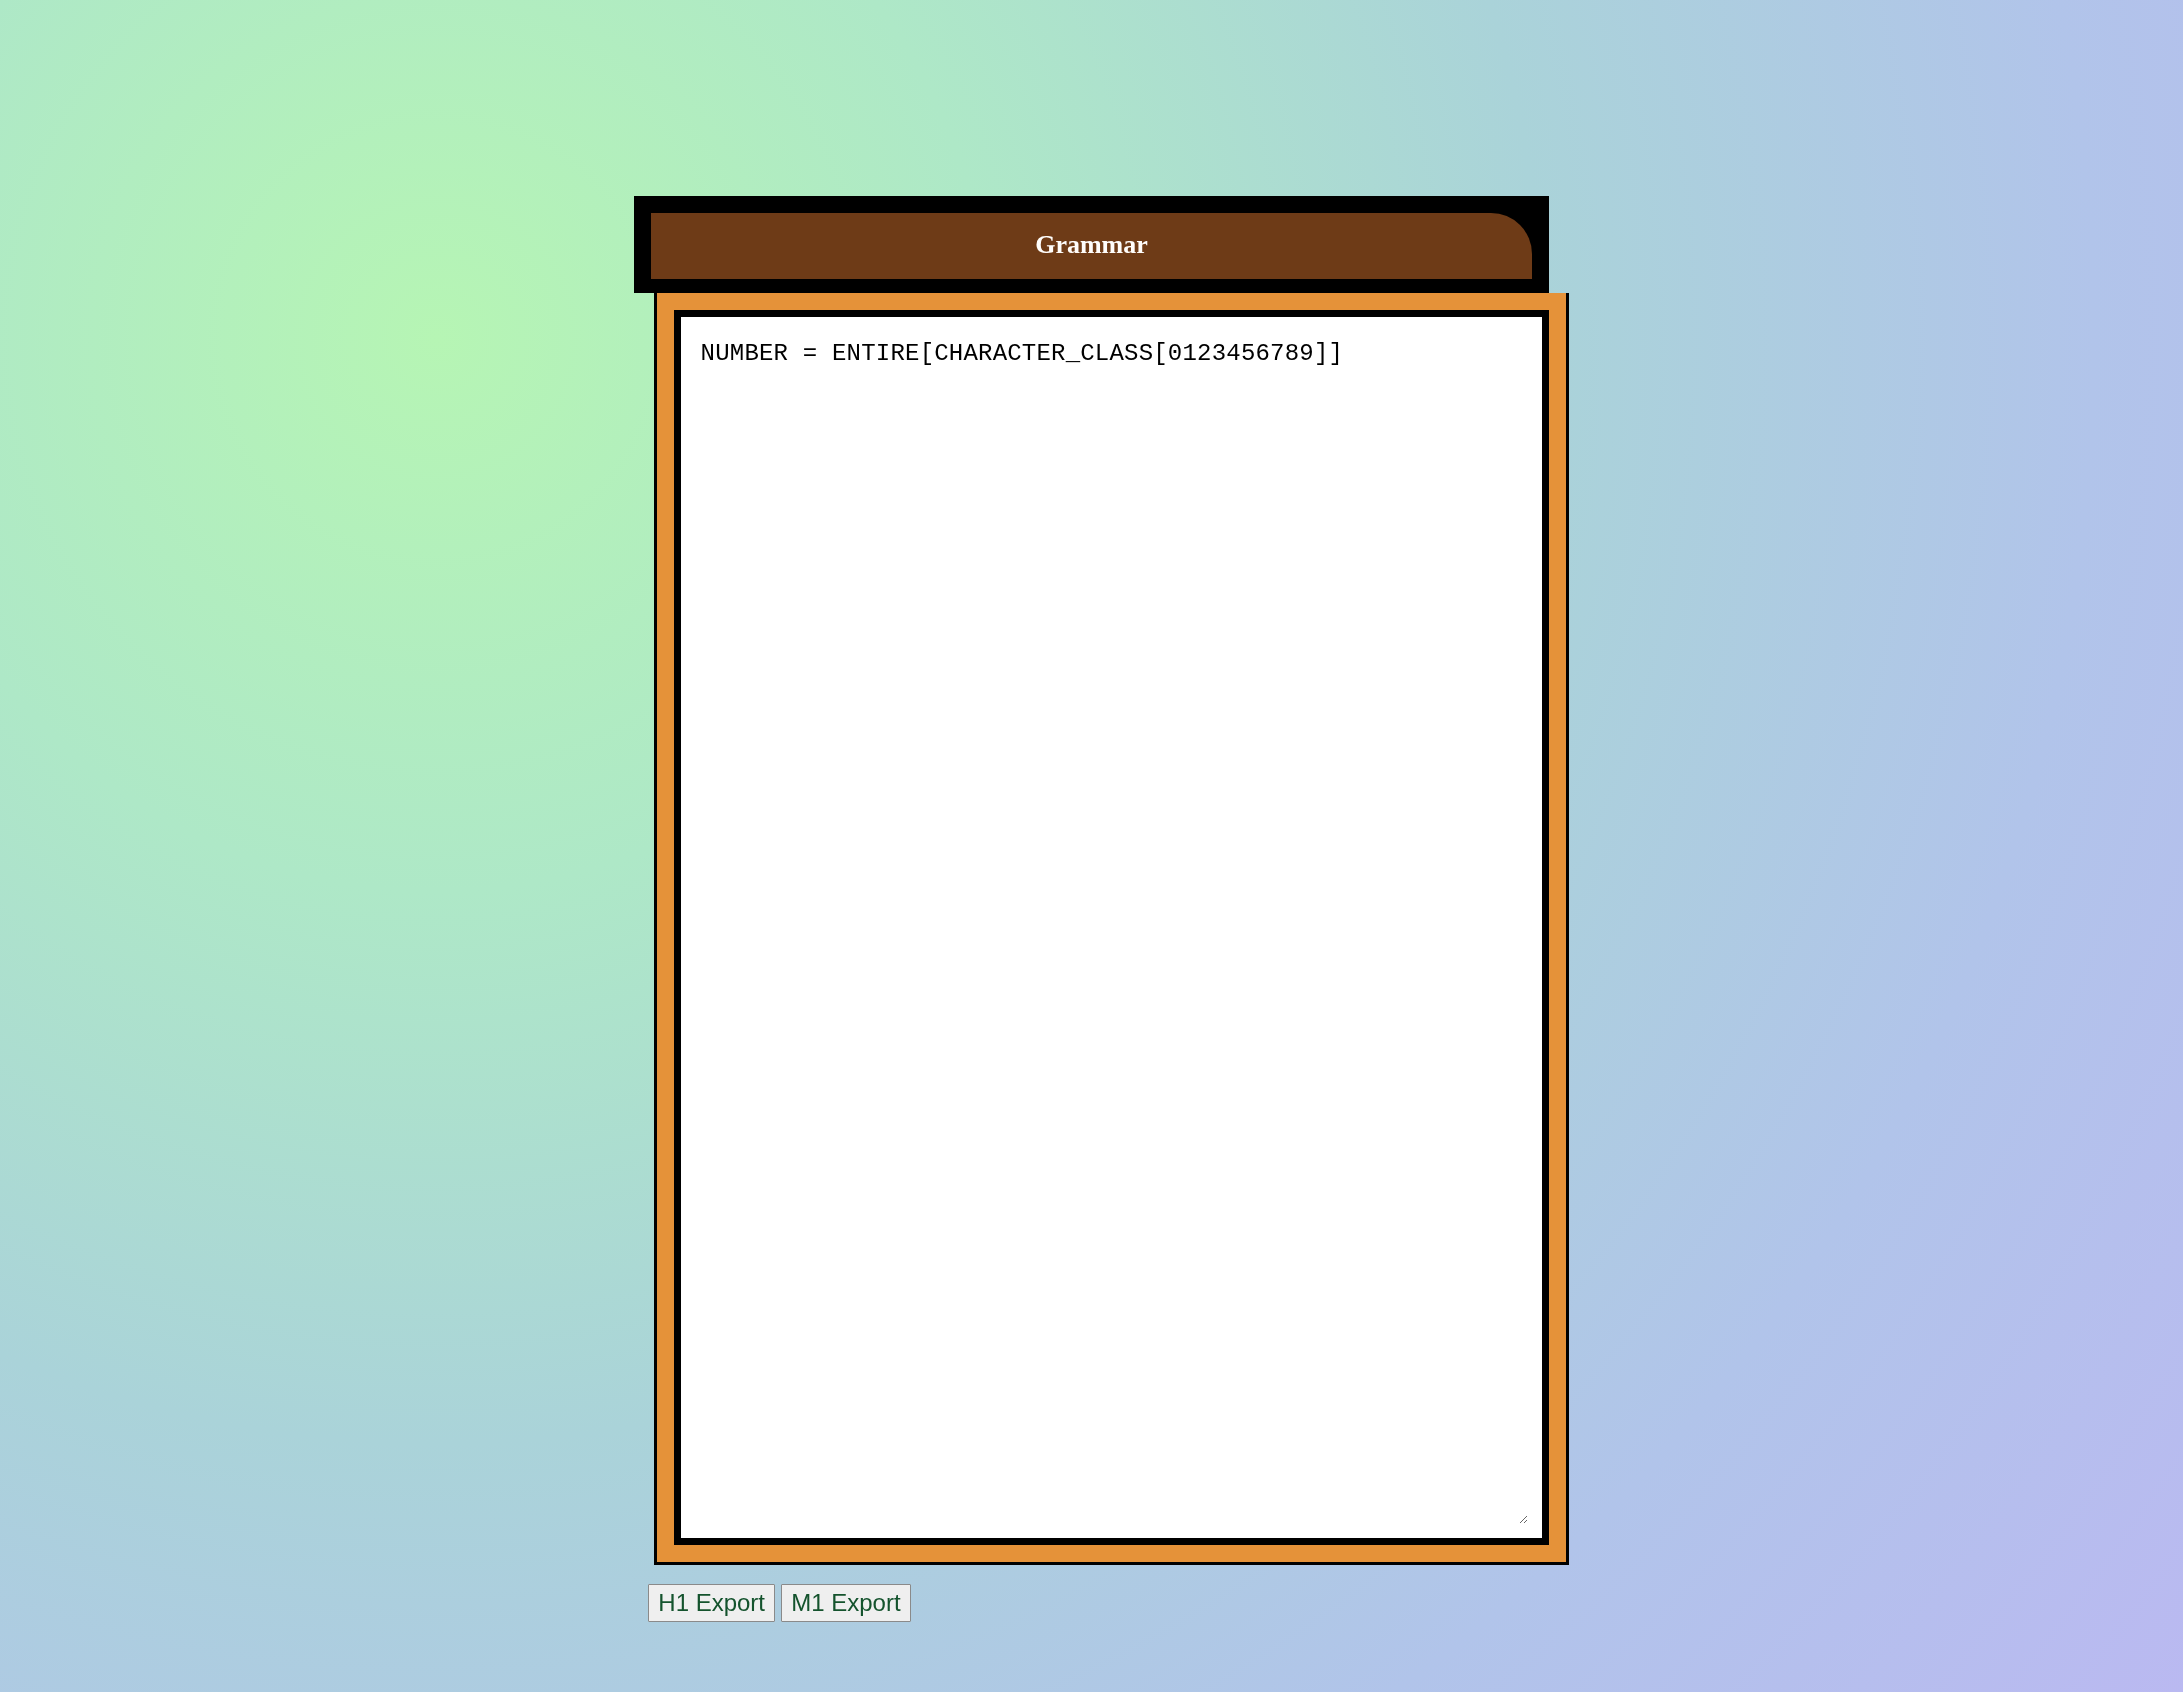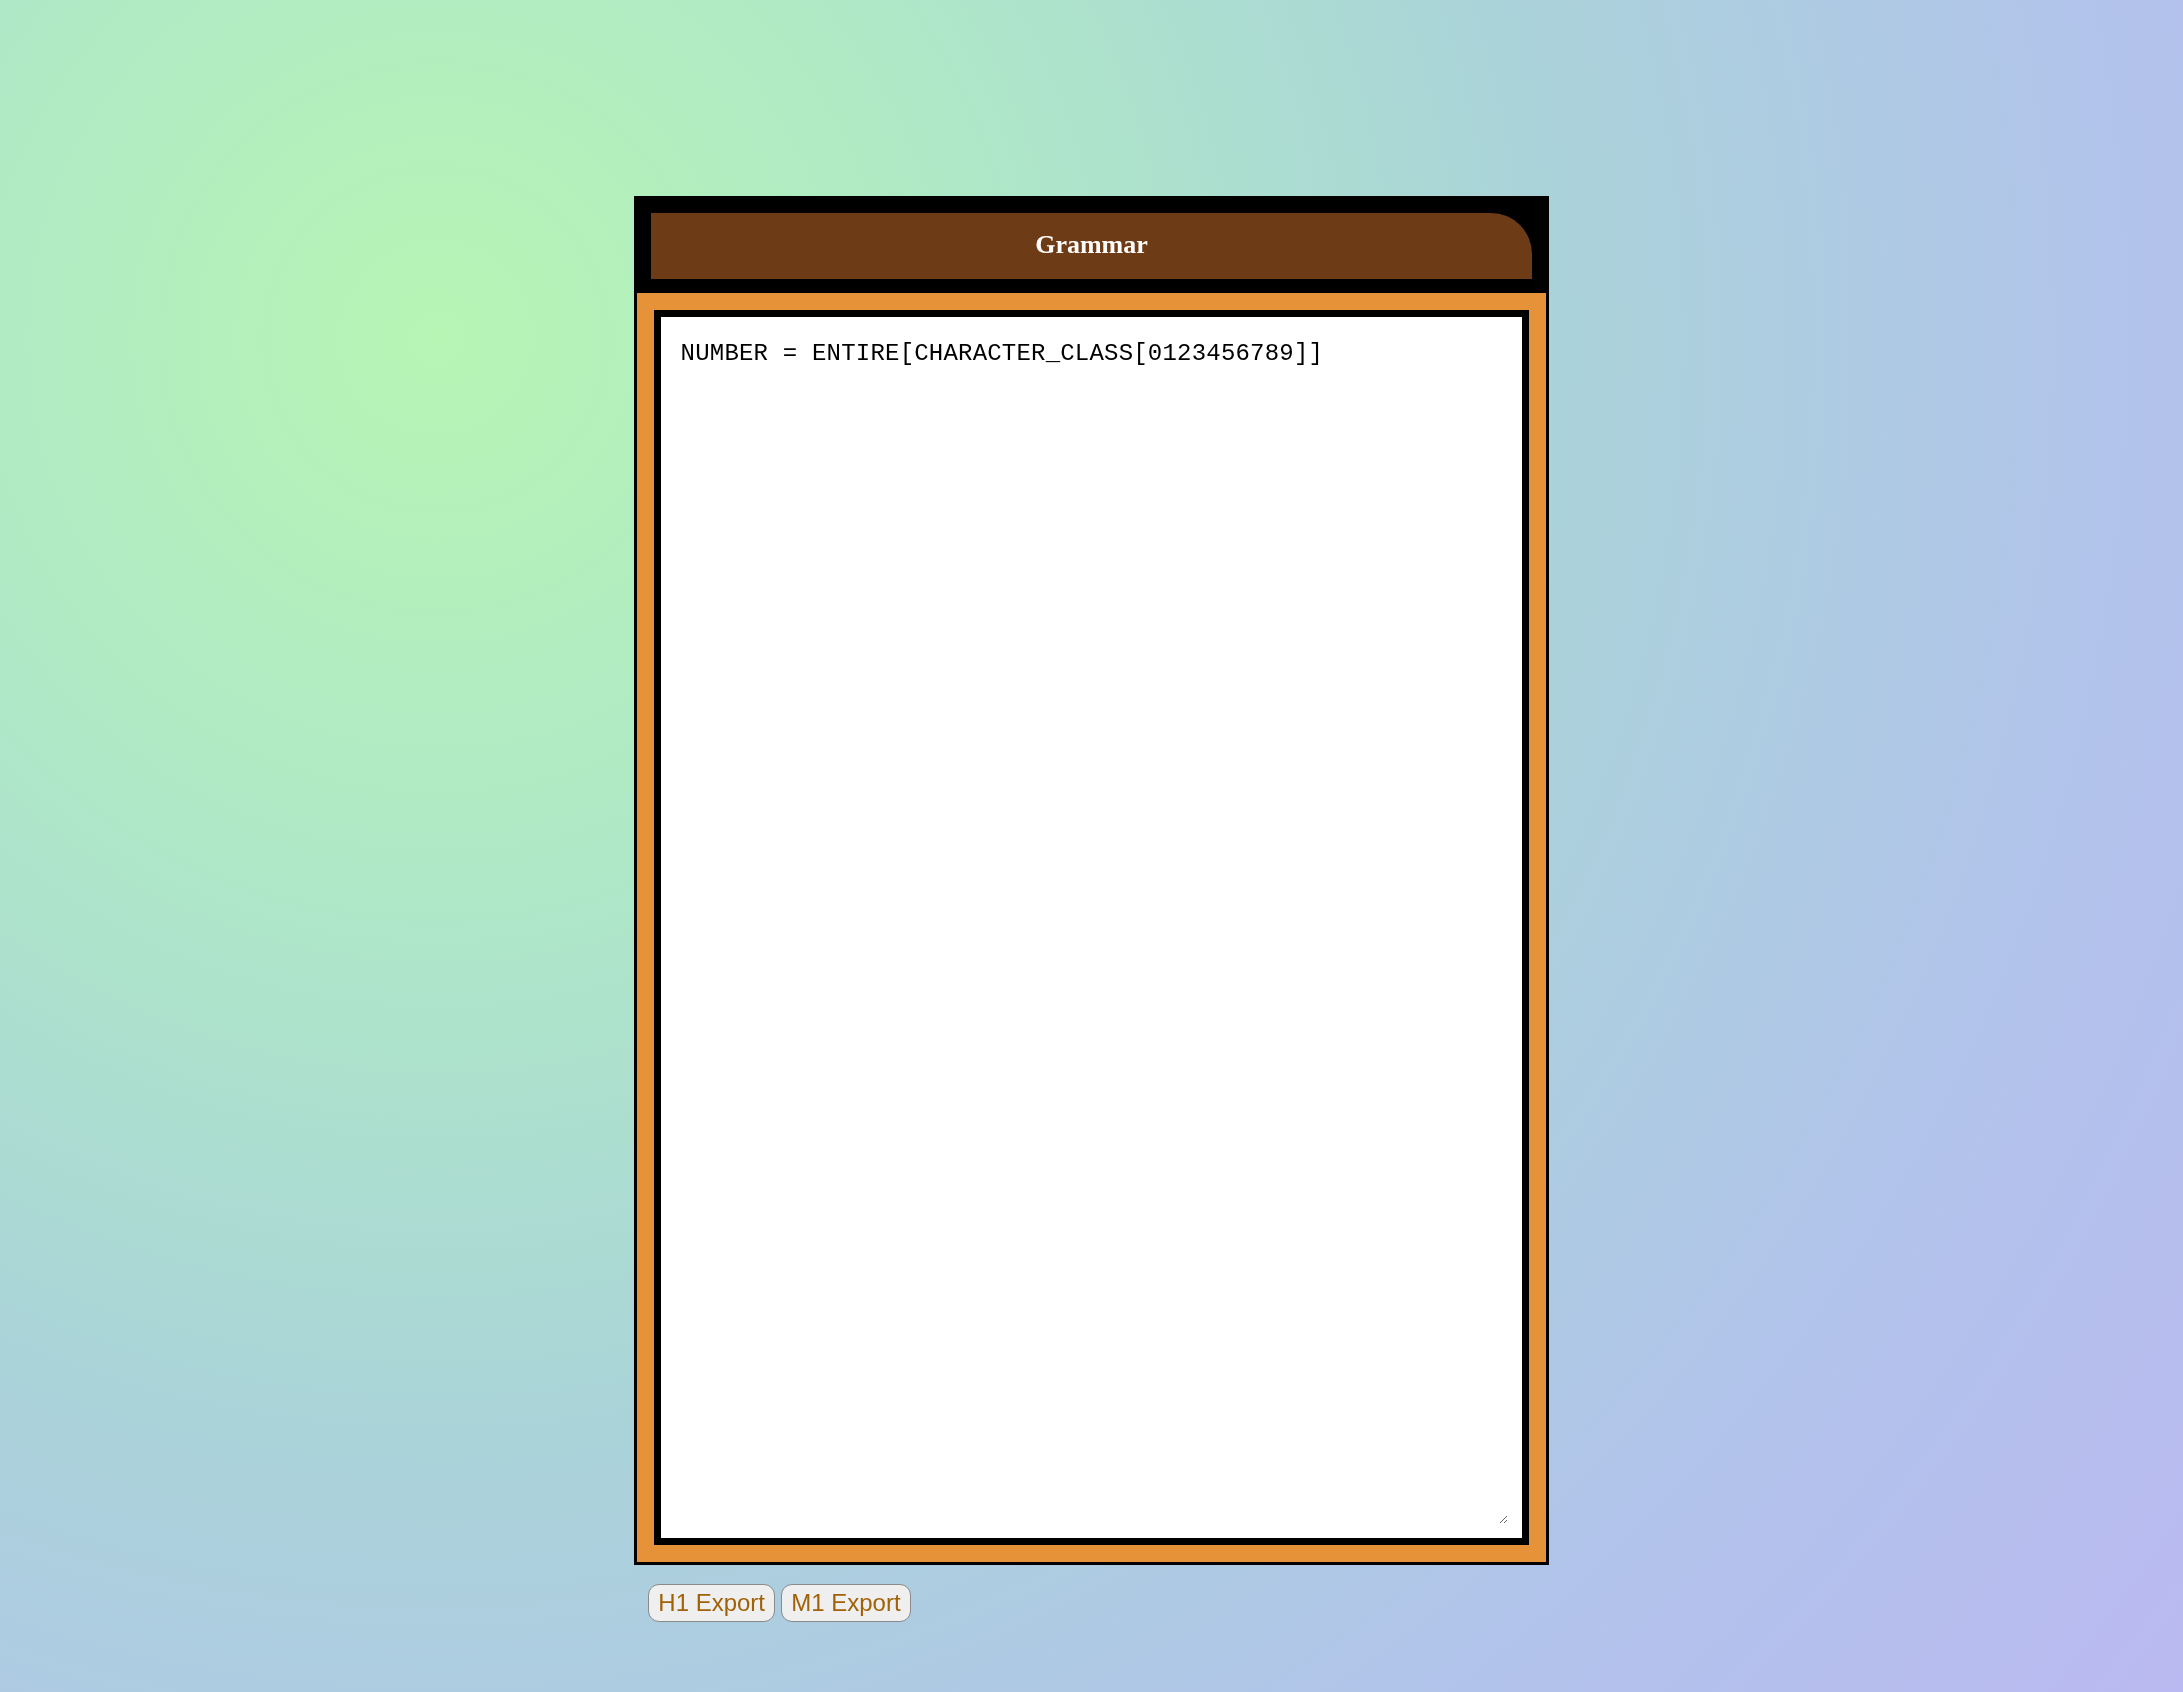--- a/index.html
+++ b/index.html
@@ -46,20 +46,21 @@
     }
     .tab:last-child {
       border-right: none;
     }
     .panel {
       background: #e59239;
       border: 3.7px solid #000;
       border-top: none;
       padding: 17px;
       width: 100%;
+      margin-left: 20px;
     }
     .textarea-wrap {
       border: 7.5px solid #000;
       background: #fff;
     }
     textarea.output {
       display: block;
       width: 100%;
       height: 1193px;
       border: none;
@@ -77,23 +78,23 @@
       display: flex;
       gap: 5.6px;
       margin-top: 5.6px;
     }
     .export-btn {
       font-family: Arial, Helvetica, sans-serif;
       font-size: 24px;
       padding: 3.7px 9.3px;
       background: #efefef;
       border: 1.9px solid #8a8a8a;
-      border-radius: 11px;
+      border-radius: 1px;
       cursor: pointer;
-      color: #a16207;
+      color: #14532d;
     }
   </style>
 </head>
 <body>
 
 <div class="app">
   <div class="tabs">
     <div class="tab">Grammar</div>
   </div>
   <div class="panel">

